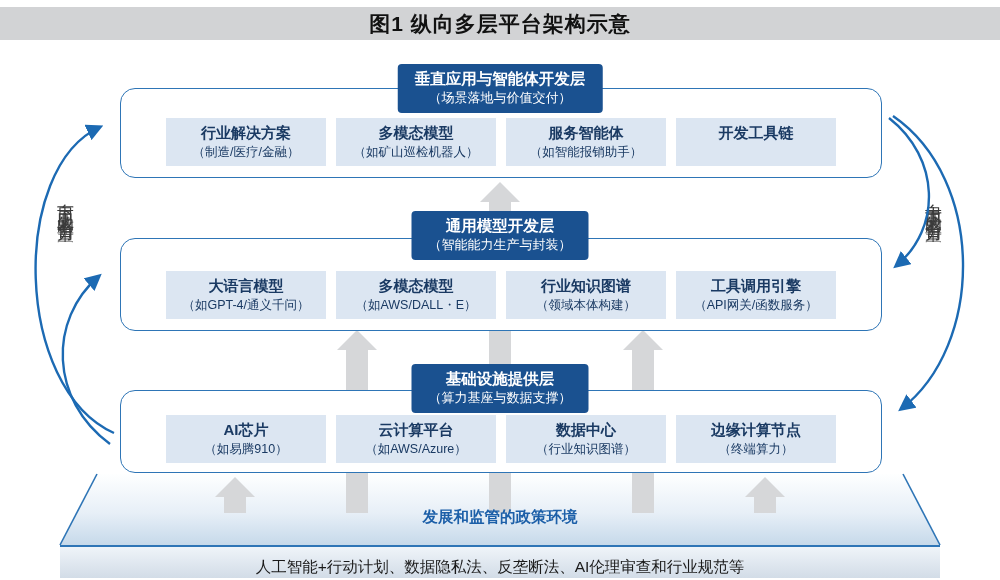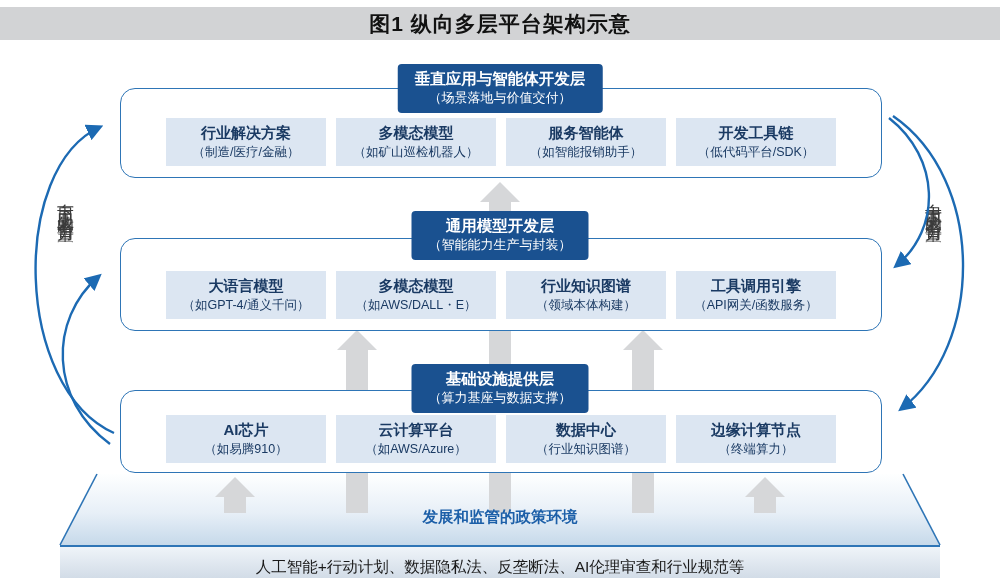--- a/index.html
+++ b/index.html
@@ -122,21 +122,20 @@
       <div class="item">
         <div class="item-label">多模态模型</div>
         <div class="item-note">（如矿山巡检机器人）</div>
       </div>
       <div class="item">
         <div class="item-label">服务智能体</div>
         <div class="item-note">（如智能报销助手）</div>
       </div>
       <div class="item">
         <div class="item-label">开发工具链</div>
-        <div class="item-note">（低代码平台/SDK）</div>
       </div>
     </div>
   </div>
 
   <div class="layer layer-model">
     <div class="items">
       <div class="item">
         <div class="item-label">大语言模型</div>
         <div class="item-note">（如GPT-4/通义千问）</div>
       </div>

